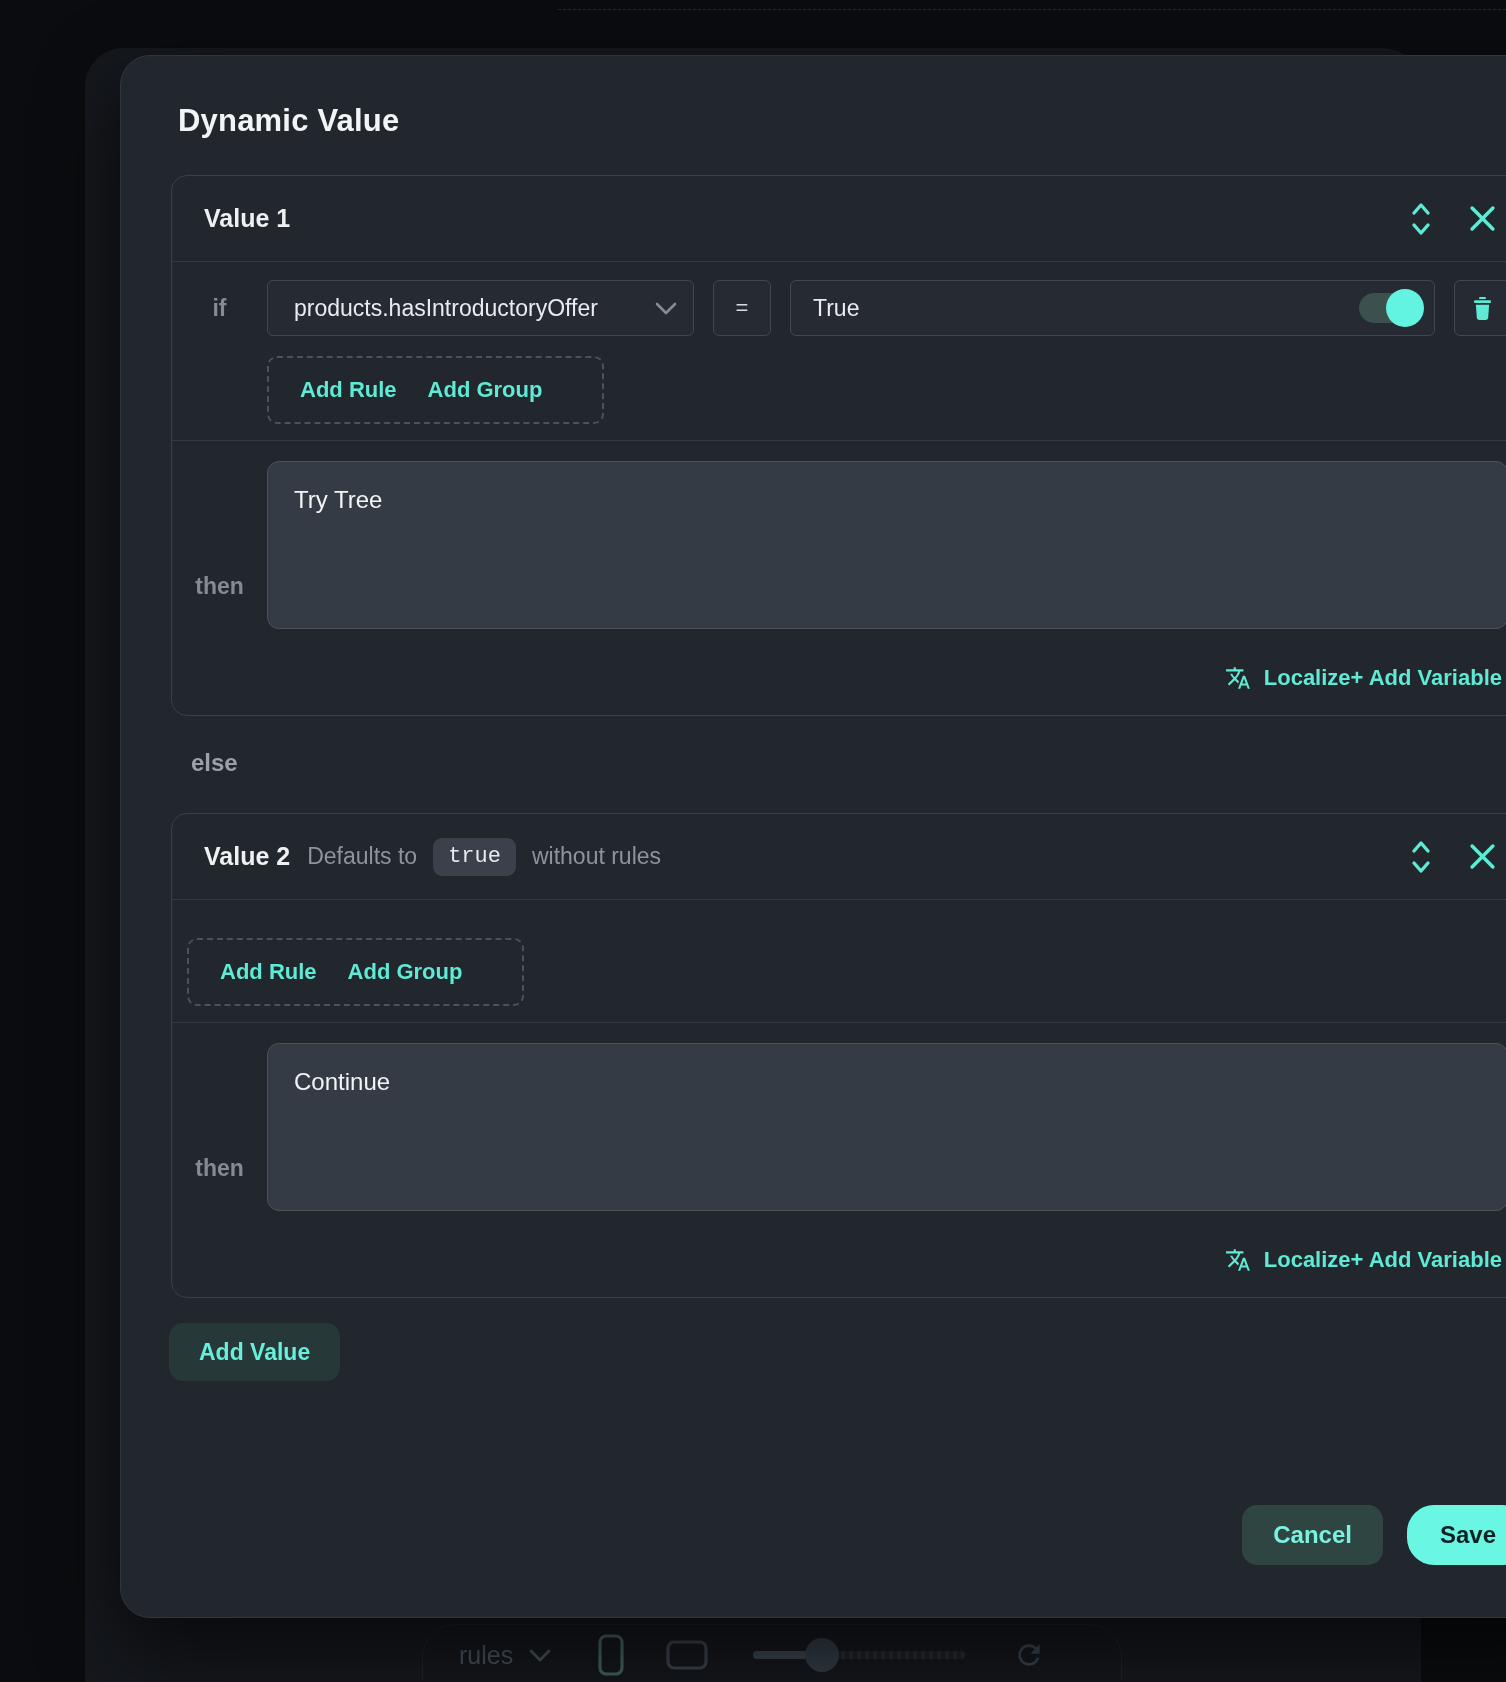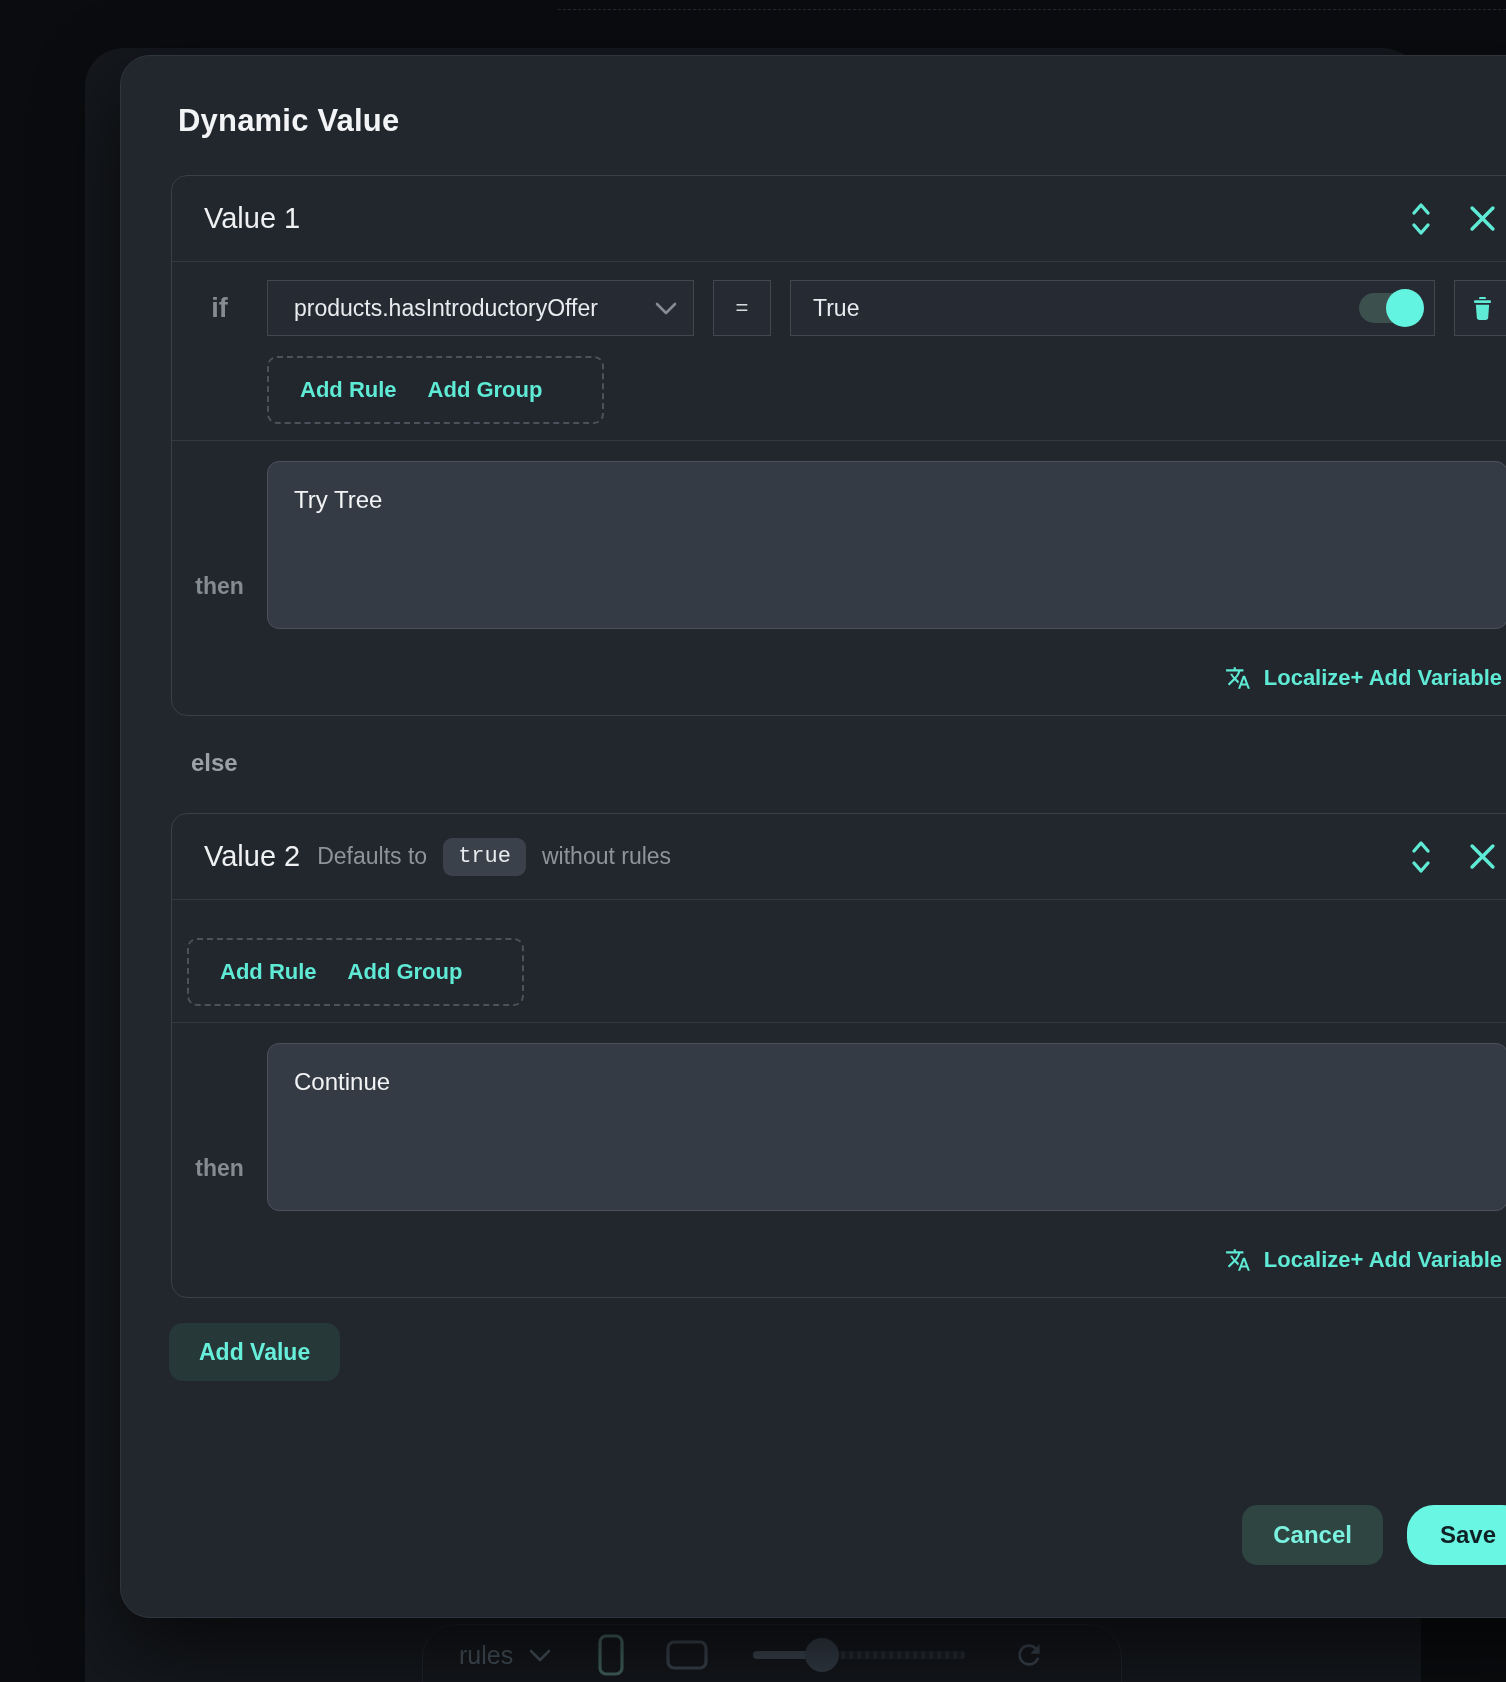--- a/index.html
+++ b/index.html
@@ -36,32 +36,32 @@
   .slider-thumb { position:absolute; top:1px; left:52px; width:34px; height:34px; border-radius:50%; background:#323a44; }
   
   .modal {
     position:absolute; left:120px; top:55px; width:1460px; height:1563px;
     background:#22262d; border:1px solid #30353d; border-radius:30px;
     box-shadow:0 30px 80px rgba(0,0,0,.65);
   }
   .m-title { margin:47px 57px 0; font-size:31px; font-weight:700; color:#f3f4f6; letter-spacing:.2px; }
   .card { margin:36px 50px 0; border:1px solid #3a3f48; border-radius:16px; background:#22262d; }
   .card-header { height:86px; display:flex; align-items:center; padding:0 29px 0 32px; border-bottom:1px solid #353a42; }
-  .card-title { font-size:29px; font-weight:400; color:#eef0f2; }
+  .card-title { font-size:25px; font-weight:700; color:#eef0f2; }
   .defaults { display:flex; align-items:center; gap:16px; margin-left:17px;text-align:right; }
   .defaults-text { font-size:23px; color:#8d949c; }
   .code-badge { background:#3b414b; border-radius:9px; padding:6px 15px 7px;
     font-family:"Liberation Mono", monospace; font-size:22px; color:#e8eaed; }
   .header-actions { margin-left:auto; display:flex; align-items:center; gap:27px; }
   .icon-btn { background:none; border:none; padding:3px; cursor:pointer; display:flex; align-items:center; }
   
   .rule-section { border-bottom:1px solid #353a42; padding:18px 17px 16px 0; }
   .rule-row { display:flex; align-items:center; }
-  .gutter-label { flex:0 0 95px; text-align:center; font-size:27px; font-weight:600; color:#848b93; }
-  .field { background:#262a32; border:1px solid #42474f; border-radius:0; height:56px; display:flex; align-items:center; }
+  .gutter-label { flex:0 0 95px; text-align:center; font-size:23px; font-weight:600; color:#848b93; }
+  .field { background:#262a32; border:1px solid #42474f; border-radius:6px; height:56px; display:flex; align-items:center; }
   .dd-field { flex:0 0 427px; padding:0 16px 0 26px; cursor:pointer; }
   .field-text { font-size:23px; color:#e9ebee; }
   .dd-chevron { margin-left:auto; display:flex; }
   .eq-btn { flex:0 0 58px; margin-left:19px; justify-content:center; font-size:22px; color:#d8dbdf; cursor:pointer; }
   .val-field { flex:1 1 auto; margin-left:19px; padding:0 13px 0 22px; }
   .toggle { margin-left:auto; width:62px; height:30px; border-radius:15px; background:#3c504d; position:relative; cursor:pointer; border:none; }
   .toggle-thumb { position:absolute; top:-4px; right:-3px; width:38px; height:38px; border-radius:50%; background:#62f4e0; }
   .trash-btn { flex:0 0 57px; margin-left:19px; justify-content:center; cursor:pointer; }
   .add-box { margin:20px 0 0 95px; width:337px; height:68px; border:2px dashed #4b525c; border-radius:10px;
     display:flex; align-items:center; padding:0 31px; gap:31px; }

